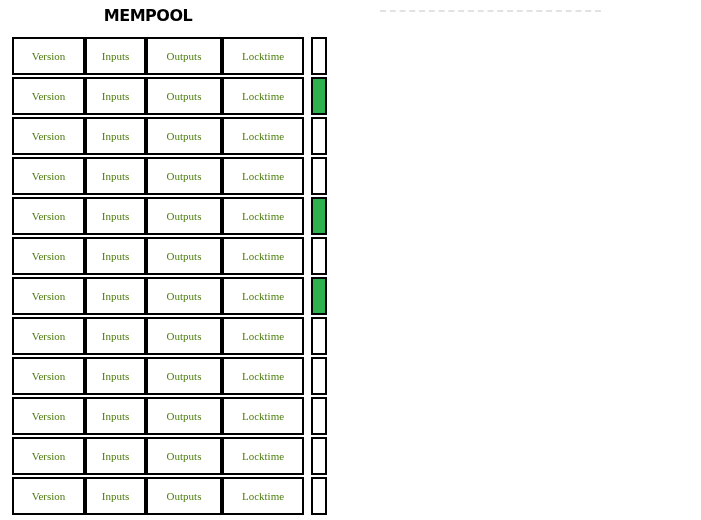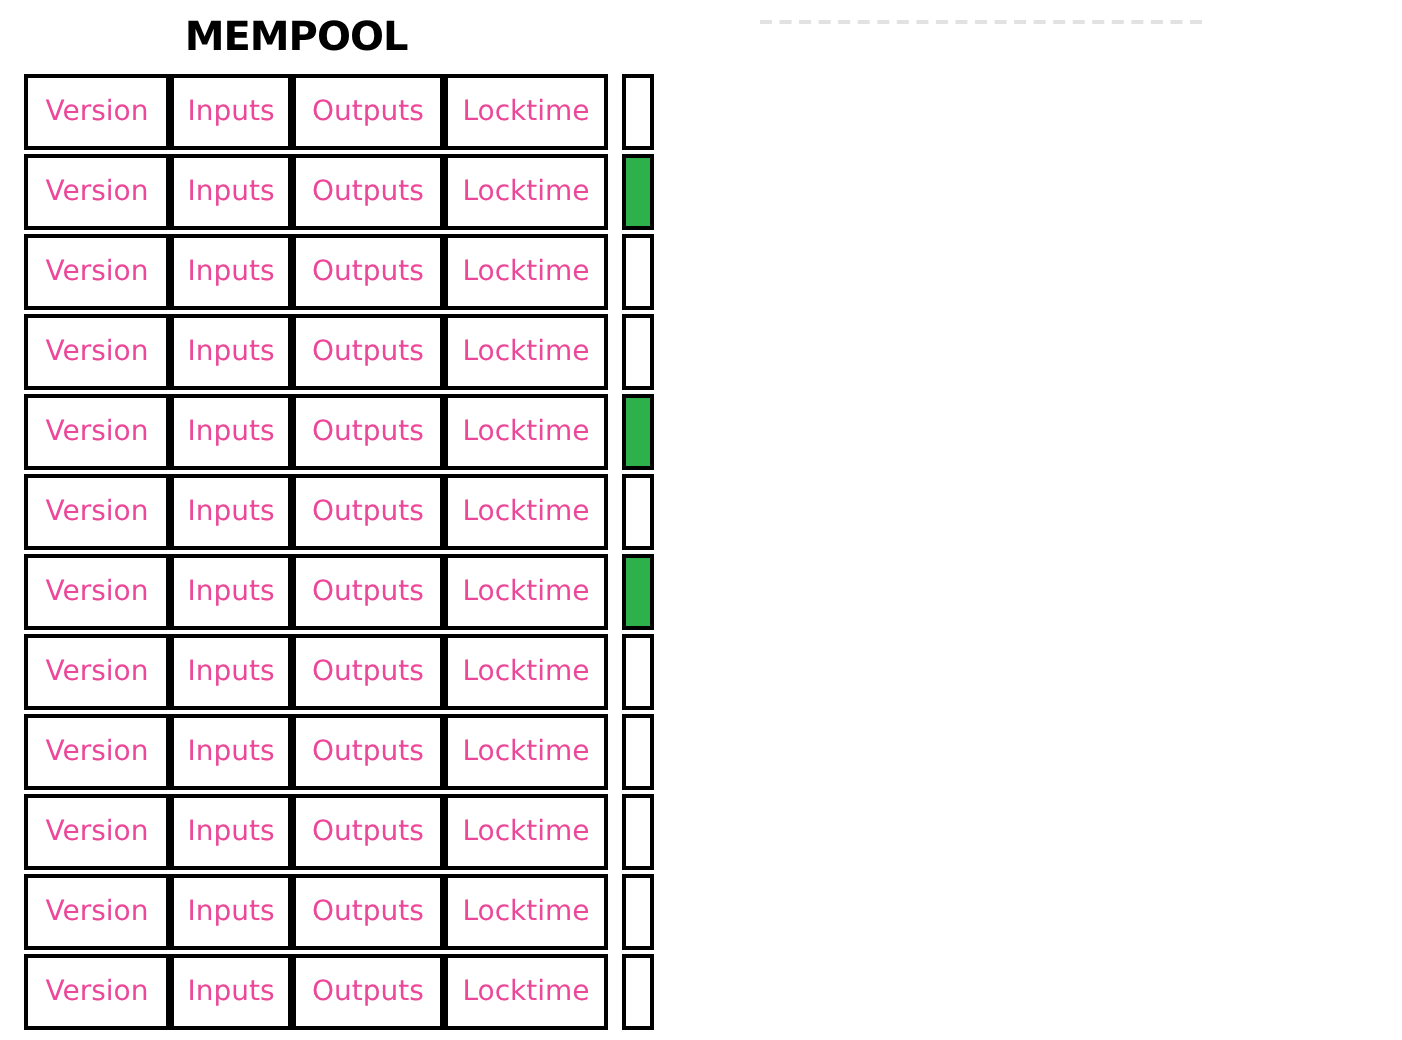--- a/index.html
+++ b/index.html
@@ -16,21 +16,21 @@
     width: 701px;
     height: 520px;
     background: #ffffff;
   }
   .title {
     position: absolute;
     left: 0;
     top: 6px;
     width: 296px;              
     text-align: center;
-    font-size: 20px;
+    font-size: 16px;
     font-weight: bold;
     letter-spacing: -0.5px;
     color: #000000;
   }
   .dashed-line {
     position: absolute;
     left: 380px;
     top: 10px;
     width: 221px;
     height: 0;
@@ -47,23 +47,24 @@
     height: 38px;
     margin-bottom: 2px;
   }
   .cell {
     box-sizing: border-box;
     border: 2px solid #000000;
     background: #ffffff;
     display: flex;
     align-items: center;
     justify-content: center;
-    font-size: 14px;
-    color: #ec4899;
+    font-size: 11px;
+    color: #4d7c0f;
     white-space: nowrap;
+    font-family: Liberation Serif, serif;
   }
   .cell.version  { width: 73px; }
   .cell.inputs   { width: 61px; }
   .cell.outputs  { width: 76px; }
   .cell.locktime { width: 82px; }
   .indicator {
     box-sizing: border-box;
     width: 16px;
     margin-left: 7px;
     border: 2px solid #000000;

